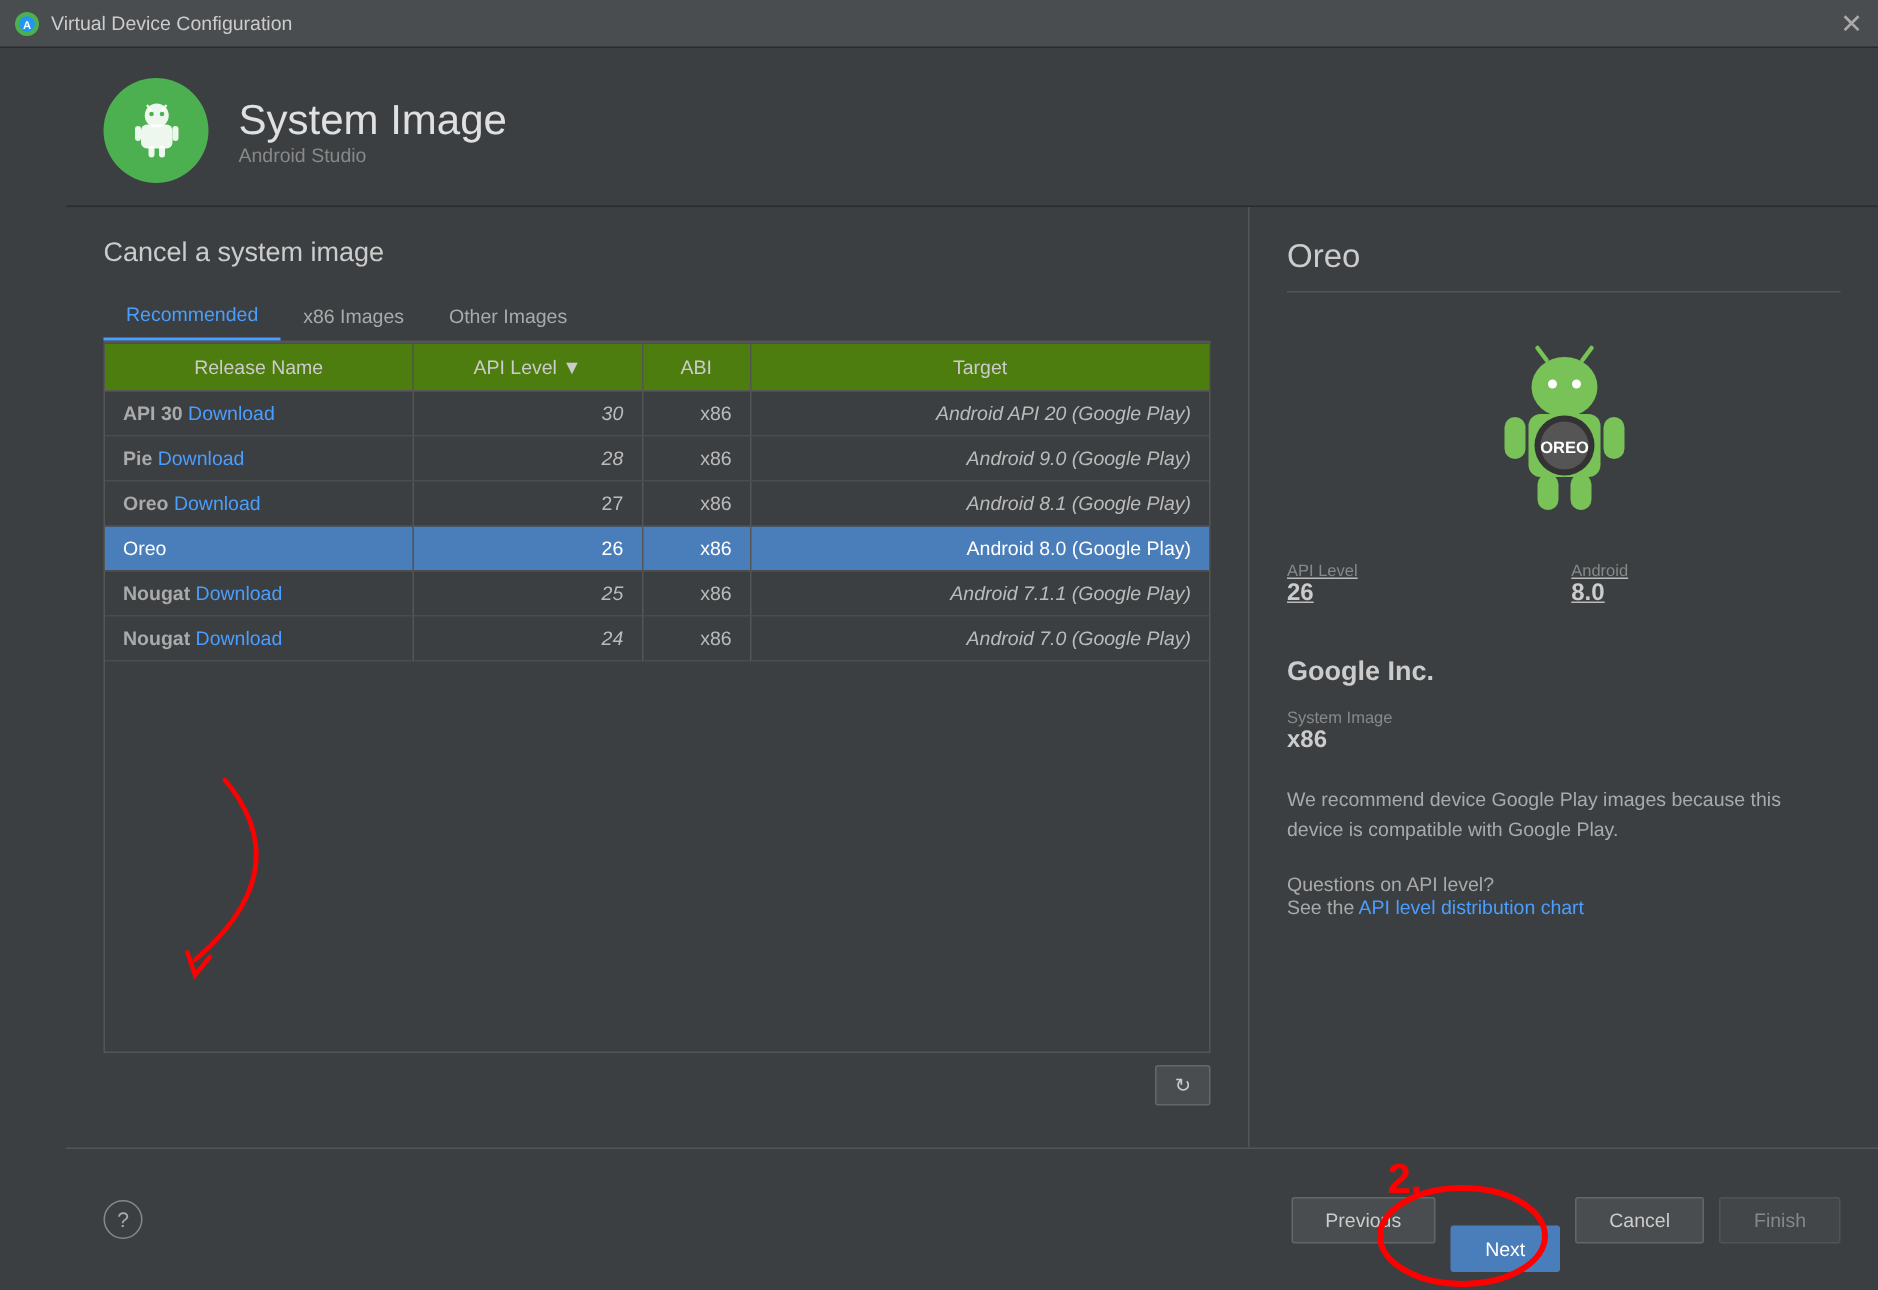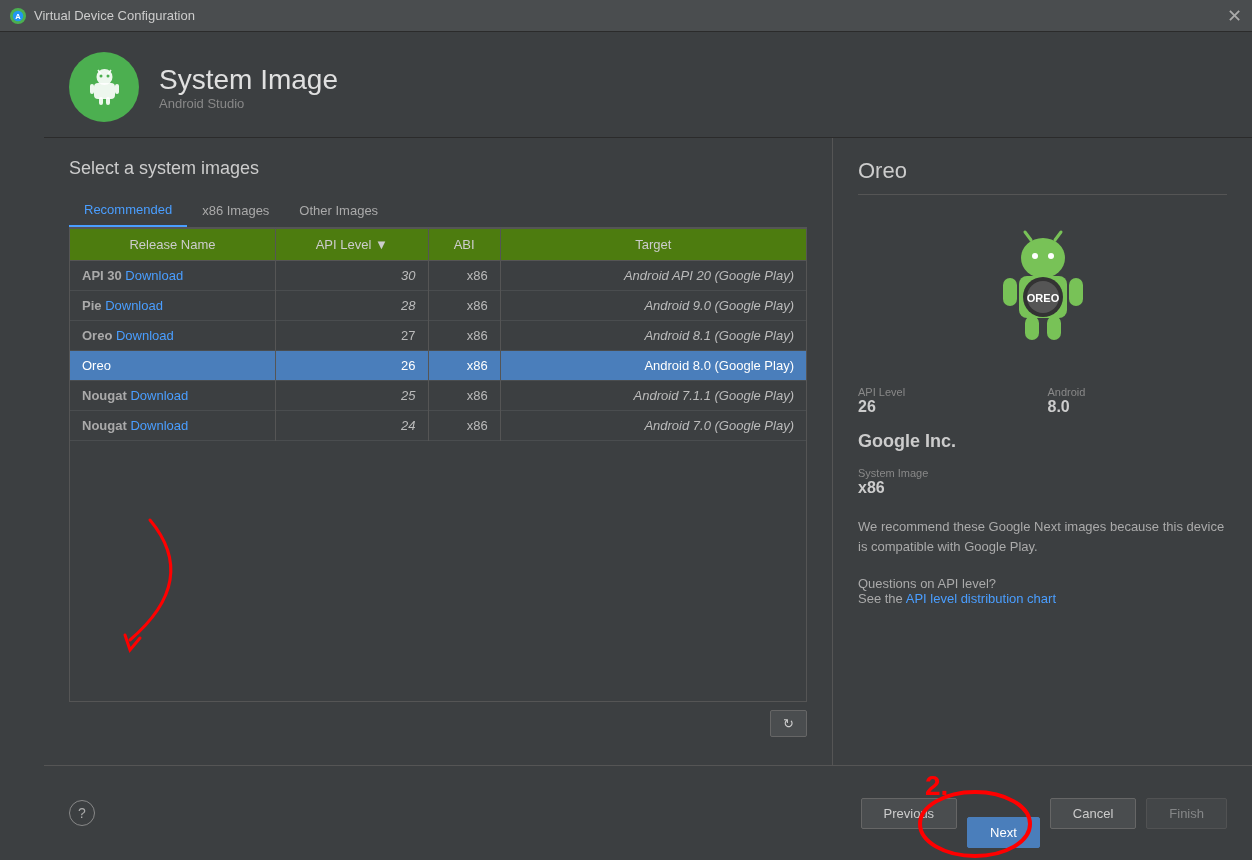--- a/index.html
+++ b/index.html
@@ -218,38 +218,39 @@
     .android-image-container {
       display: flex;
       justify-content: center;
       margin: 10px 0;
     }
 
     .details-grid {
       display: grid;
       grid-template-columns: 1fr 1fr;
       gap: 10px;
-      margin-top: 16px;
+      margin-top: 5px;
+      text-decoration: underline;
     }
     .detail-item label {
       font-size: 11px;
       color: #888;
       display: block;
     }
     .detail-item span {
       font-size: 16px;
       color: #cccccc;
       font-weight: bold;
     }
 
     .company-name {
       font-size: 18px;
       color: #cccccc;
       font-weight: bold;
-      margin-top: 5px;
+      margin-top: 22px;
     }
 
     .recommendation-text {
       font-size: 13px;
       color: #aaaaaa;
       line-height: 1.5;
       margin-top: 10px;
     }
 
     .api-question {
@@ -357,21 +358,21 @@
     </div>
     <div class="header-text">
       <h1>System Image</h1>
       <p>Android Studio</p>
     </div>
   </div>
 
   <div class="content-area">
 
     <div class="left-panel">
-      <div class="section-title">Select a system images</div>
+      <div class="section-title">Cancel a system image</div>
 
       <div class="tabs">
         <div class="tab active">Recommended</div>
         <div class="tab">x86 Images</div>
         <div class="tab">Other Images</div>
       </div>
 
       <div class="table-container">
         <table>
           <thead>
@@ -471,21 +472,21 @@
         </div>
       </div>
 
       <div class="company-name">Google Inc.</div>
 
       <div class="detail-item" style="margin-top:5px;">
         <label>System Image</label>
         <span>x86</span>
       </div>
 
-      <p class="recommendation-text">We recommend these Google Next images because this device is compatible with Google Play.</p>
+      <p class="recommendation-text">We recommend device Google Play images because this device is compatible with Google Play.</p>
 
       <div class="api-question">
         <span>Questions on API level?</span><br>
         <span>See the </span><a class="api-link">API level distribution chart</a>
       </div>
     </div>
   </div>
 
   <div class="footer">
     <button class="help-btn">?</button>

